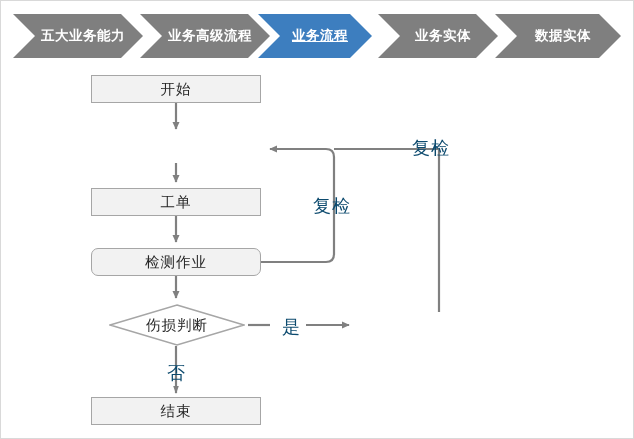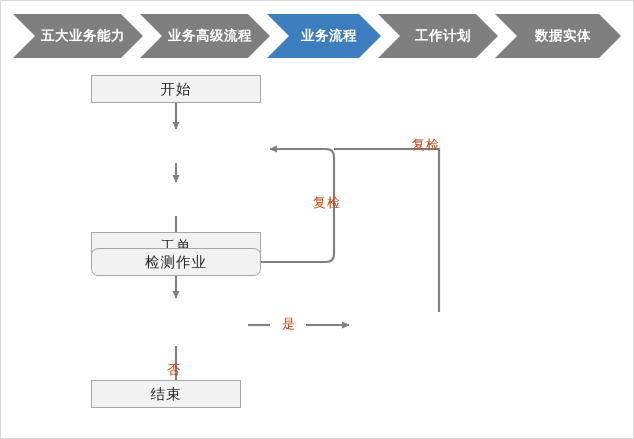--- a/index.html
+++ b/index.html
@@ -82,44 +82,44 @@
   .diamond-label {
     position: relative;
     z-index: 2;
     font-size: 14.5px;
     color: #262626;
     letter-spacing: 1px;
     user-select: none;
   }
   .edge-label {
     position: absolute;
-    font-size: 13px;
-    color: #c2410c;
+    font-size: 18px;
+    color: #0c4a6e;
     letter-spacing: 1px;
     user-select: none;
     white-space: nowrap;
   }
 </style>
 </head>
 <body>
 
 <div id="canvas">
 
   <div id="breadcrumb">
     <div class="chev" style="left:12px;  width:130px;">
         <span>五大业务能力</span>
       </div>
     <div class="chev" style="left:139px; width:130px;justify-content:center;">
         <span>业务高级流程</span>
       </div>
-    <div class="chev active" style="left:266px; width:114px;">
+    <div class="chev active" style="left:257px; width:114px;text-decoration:underline;">
         <span>业务流程</span>
       </div>
     <div class="chev" style="left:377px; width:120px;">
-        <span>工作计划</span>
+        <span>业务实体</span>
       </div>
     <div class="chev" style="left:494px; width:126px;">
         <span>数据实体</span>
       </div>
   </div>
 
   <svg id="flow" viewBox="0 0 634 439">
     <defs>
       <marker id="ar" markerWidth="9" markerHeight="9" refX="7.2" refY="3.6" orient="auto" markerUnits="userSpaceOnUse">
         <path d="M0,0 L8,3.6 L0,7.2 z" fill="#808080"></path>
@@ -147,31 +147,37 @@
 
       <path d="M438,311 L438,148 L333,148"></path>
     </g>
   </svg>
 
   <div class="node" style="left:90px;  top:74px;  width:170px; height:28px;">
     <span>开始</span>
   </div>
 
 
-  <div class="node" style="left:90px;  top:187px; width:170px; height:28px;margin-top:44px;">
+  <div class="node" style="left:90px;  top:187px; width:170px; height:28px;">
     <span>工单</span>
   </div>
 
   <div class="node" style="left:90px;  top:247px; width:170px; height:28px;border-radius:7px;">
     <span>检测作业</span>
   </div>
 
+  <div class="diamond-wrap" style="left:108px; top:303px; width:136px; height:42px;">
+    <svg width="136" height="42" viewBox="0 0 136 42" style="position:absolute;left:0;top:0;">
+      <polygon points="68,1 135,21 68,41 1,21" fill="#ffffff" stroke="#a6a6a6" stroke-width="1.6"></polygon>
+    </svg>
+    <span class="diamond-label">伤损判断</span>
+  </div>
 
 
-  <div class="node" style="left:90px;  top:379px; width:150px; height:28px;">
+  <div class="node" style="left:90px;  top:396px; width:170px; height:28px;">
     <span>结束</span>
   </div>
 
   <div class="edge-label" style="left:312px; top:193px;">复检</div>
 
   <div class="edge-label" style="left:411px; top:135px;">复检</div>
 
   <div class="edge-label" style="left:281px; top:314px;">是</div>
 
   <div class="edge-label" style="left:166px; top:360px;">否</div>

